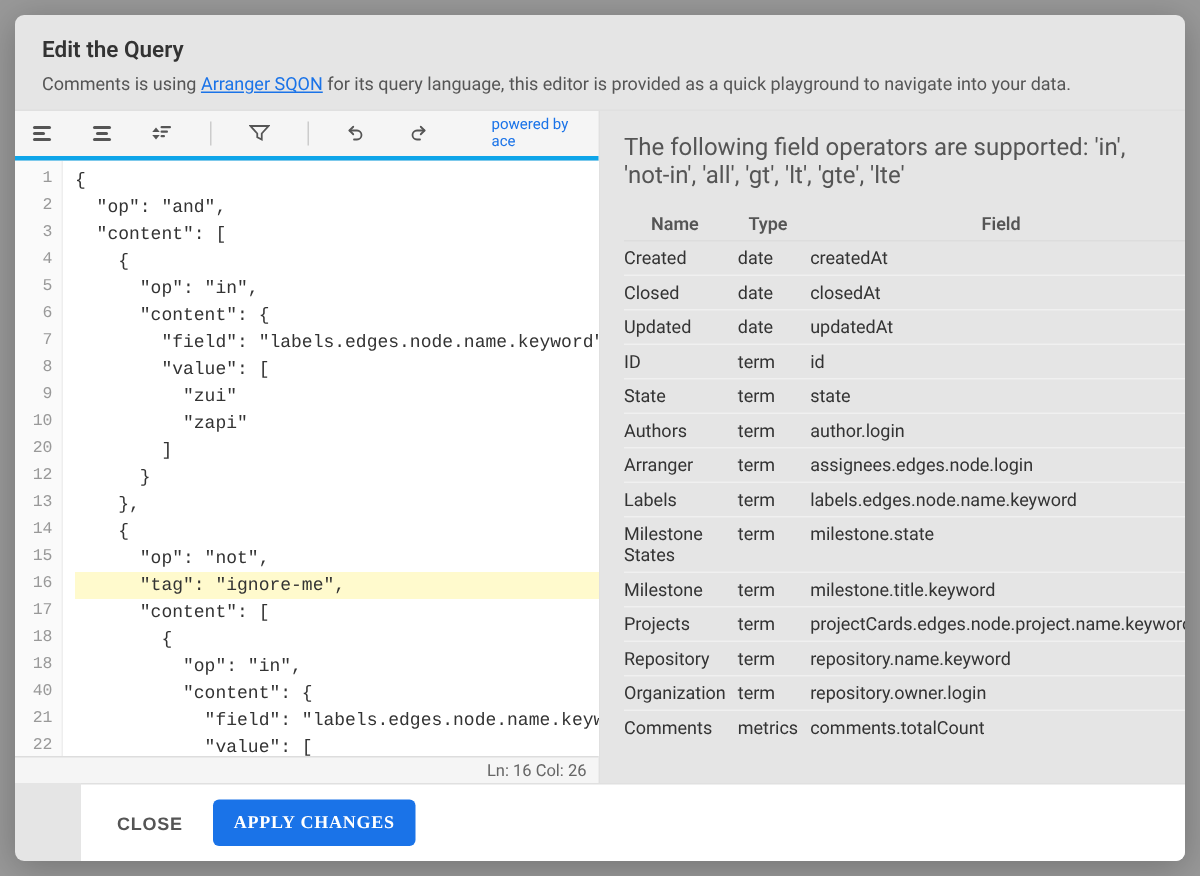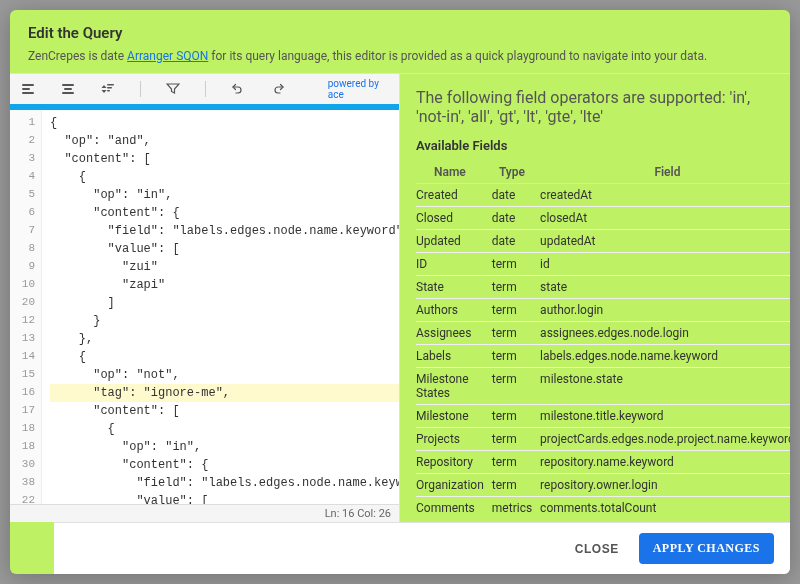--- a/index.html
+++ b/index.html
@@ -7,21 +7,21 @@
       font-family: -apple-system, BlinkMacSystemFont, 'Segoe UI', Roboto, sans-serif;
       background: rgba(0,0,0,0.4);
       display: flex;
       align-items: center;
       justify-content: center;
       width: 800px;
       height: 584px;
       overflow: hidden;
     }
     .dialog {
-      background: #bef264;
+      background: #e5e5e5;
       border-radius: 6px;
       width: 780px;
       height: 564px;
       display: flex;
       flex-direction: column;
       box-shadow: 0 4px 24px rgba(0,0,0,0.25);
       overflow: hidden;
     }
     .dialog-header {
       padding: 14px 18px 8px;
@@ -52,21 +52,21 @@
       width: 390px;
       display: flex;
       flex-direction: column;
       border-right: 1px solid #e0e0e0;
       flex-shrink: 0;
     }
     .editor-toolbar {
       display: flex;
       align-items: center;
       background: #f5f5f5;
-      border-bottom: 6px solid #0ea5e9;
+      border-bottom: 3px solid #0ea5e9;
       padding: 4px 8px;
       gap: 20px;
       min-height: 30px;
     }
     .toolbar-btn {
       width: 22px;
       height: 22px;
       display: flex;
       align-items: center;
       justify-content: center;
@@ -174,21 +174,20 @@
       padding: 4px 8px 4px 0;
       color: #333;
       border-bottom: 1px solid #f0f0f0;
       vertical-align: top;
     }
     .fields-table tr:last-child td { border-bottom: none; margin-top: 28px; }
     
     .dialog-footer {
       display: flex;
       align-items: center;
-      justify-content: flex-end;
       padding: 10px 16px;
       border-top: 1px solid #e0e0e0;
       gap: 12px;
       background: #fff;
       margin-left: 44px;
     }
     .btn-close {
       background: none;
       border: none;
       font-size: 12px;
@@ -214,21 +213,21 @@
     }
   </style>
 </head>
 <body>
 
 <div class="dialog">
 
   <div class="dialog-header">
     <div class="dialog-title">Edit the Query</div>
     <div class="dialog-description">
-      <span>ZenCrepes is date </span><a href="#">Arranger SQON</a><span> for its query language, this editor is provided as a quick playground to navigate into your data.</span>
+      <span>Comments is using </span><a href="#">Arranger SQON</a><span> for its query language, this editor is provided as a quick playground to navigate into your data.</span>
     </div>
   </div>
 
   <div class="dialog-body">
 
     <div class="editor-panel">
       <div class="editor-toolbar">
 
         <button class="toolbar-btn" title="Align Left">
           <svg width="14" height="14" viewBox="0 0 14 14" fill="none">
@@ -291,35 +290,34 @@
               <div>10</div>
               <div>20</div>
               <div>12</div>
               <div>13</div>
               <div>14</div>
               <div>15</div>
               <div>16</div>
               <div>17</div>
               <div>18</div>
               <div>18</div>
-              <div>30</div>
-              <div>38</div>
+              <div>40</div>
+              <div>21</div>
               <div>22</div>
               <div>23</div>
             </div>
           <div class="code-area" id="code-area"><div class="code-line">{</div><div class="code-line">  "op": "and",</div><div class="code-line">  "content": [</div><div class="code-line">    {</div><div class="code-line">      "op": "in",</div><div class="code-line">      "content": {</div><div class="code-line">        "field": "labels.edges.node.name.keyword",</div><div class="code-line">        "value": [</div><div class="code-line">          "zui"</div><div class="code-line">          "zapi"</div><div class="code-line">        ]</div><div class="code-line">      }</div><div class="code-line">    },</div><div class="code-line">    {</div><div class="code-line">      "op": "not",</div><div class="code-line highlight-line">      "tag": "ignore-me",</div><div class="code-line">      "content": [</div><div class="code-line">        {</div><div class="code-line">          "op": "in",</div><div class="code-line">          "content": {</div><div class="code-line">            "field": "labels.edges.node.name.keyword",</div><div class="code-line">            "value": [</div><div class="code-line">              "bug"</div></div>
         </div>
       </div>
 
       <div class="editor-status">Ln: 16  Col: 26</div>
     </div>
 
     <div class="operators-panel">
       <div class="operators-description">The following field operators are supported: 'in', 'not-in', 'all', 'gt', 'lt', 'gte', 'lte'</div>
-      <div class="fields-title">Available Fields</div>
       <table class="fields-table">
         <thead>
           <tr>
             <th>Name</th>
             <th>Type</th>
             <th>Field</th>
           </tr>
         </thead>
         <tbody id="fields-tbody">
             <tr>
@@ -346,21 +344,21 @@
               <td>State</td>
               <td>term</td>
               <td>state</td>
             </tr>
             <tr>
               <td>Authors</td>
               <td>term</td>
               <td>author.login</td>
             </tr>
             <tr>
-              <td>Assignees</td>
+              <td>Arranger</td>
               <td>term</td>
               <td>assignees.edges.node.login</td>
             </tr>
             <tr>
               <td>Labels</td>
               <td>term</td>
               <td>labels.edges.node.name.keyword</td>
             </tr>
             <tr>
               <td>Milestone States</td>

